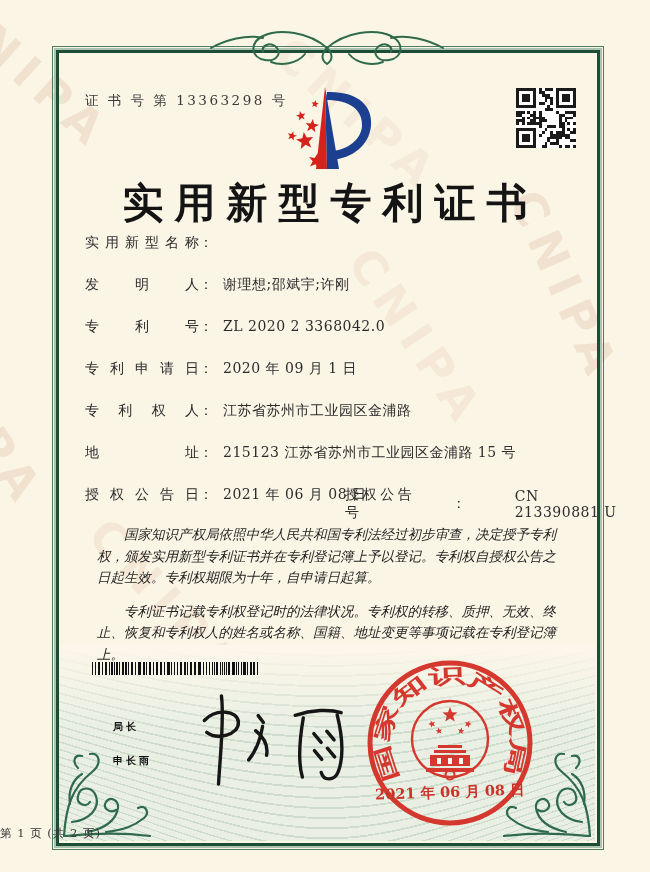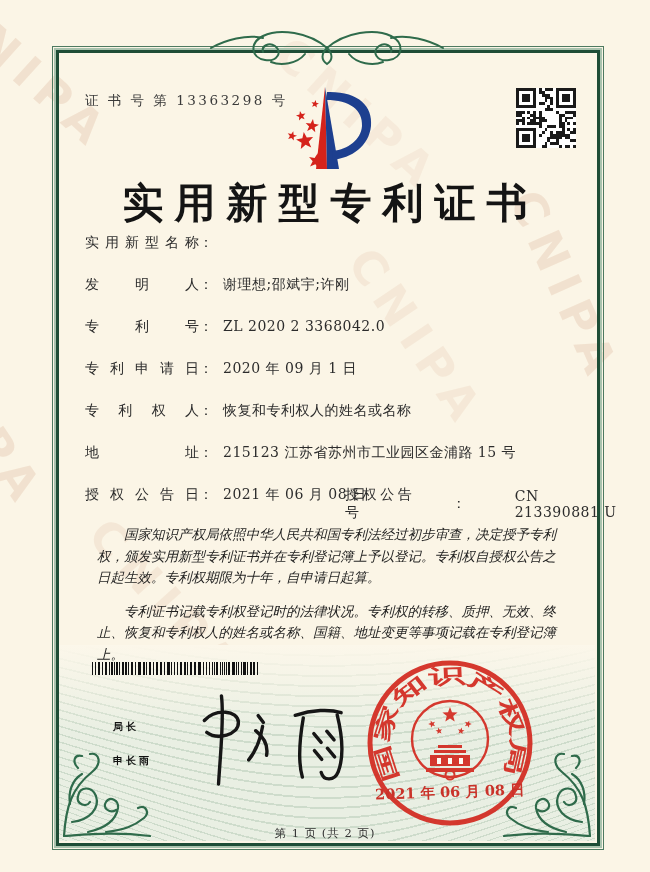--- a/index.html
+++ b/index.html
@@ -67,21 +67,21 @@
            font-family:"DejaVu Sans","Liberation Sans",sans-serif;
            font-weight:bold;font-size:10px;color:#101010;letter-spacing:3px;
            line-height:34px;}
   .signature{position:absolute;left:193px;top:688px;width:165px;height:102px;z-index:4;
              transform:rotate(-2deg);}
 
   .seal{position:absolute;left:358px;top:653px;width:184px;height:184px;z-index:5;
         opacity:.92;}
   .seal text{font-family:"DejaVu Serif","Liberation Serif",serif;font-weight:bold;}
 
-  .footer{position:absolute;left:0;top:826px;width:100%;text-align:center;
+  .footer{position:absolute;left:0;top:826px;width:100%;
           font-size:11.5px;color:#333;letter-spacing:1px;z-index:4;}
 </style>
 </head>
 <body>
 
 <div class="page">
 
   <div class="wm wm1">CNIPA</div>
   <div class="wm wm2">CNIPA</div>
   <div class="wm wm3">CNIPA</div>
@@ -297,21 +297,21 @@
       <span class="val">ZL 2020 2 3368042.0</span>
     </div>
     <div class="row">
       <span class="lab">专利申请日</span>
         <span class="colon">：</span>
       <span class="val">2020 年 09 月 1 日</span>
     </div>
     <div class="row">
       <span class="lab">专利权人</span>
         <span class="colon">：</span>
-      <span class="val">恢复和专利权人的姓名或名称</span>
+      <span class="val">江苏省苏州市工业园区金浦路</span>
     </div>
     <div class="row">
       <span class="lab">地址</span>
         <span class="colon">：</span>
       <span class="val">215123 江苏省苏州市工业园区金浦路 15 号</span>
     </div>
     <div class="row" style="position:relative;">
       <span class="lab">授权公告日</span>
         <span class="colon">：</span>
       <span class="val">2021 年 06 月 08 日</span>

